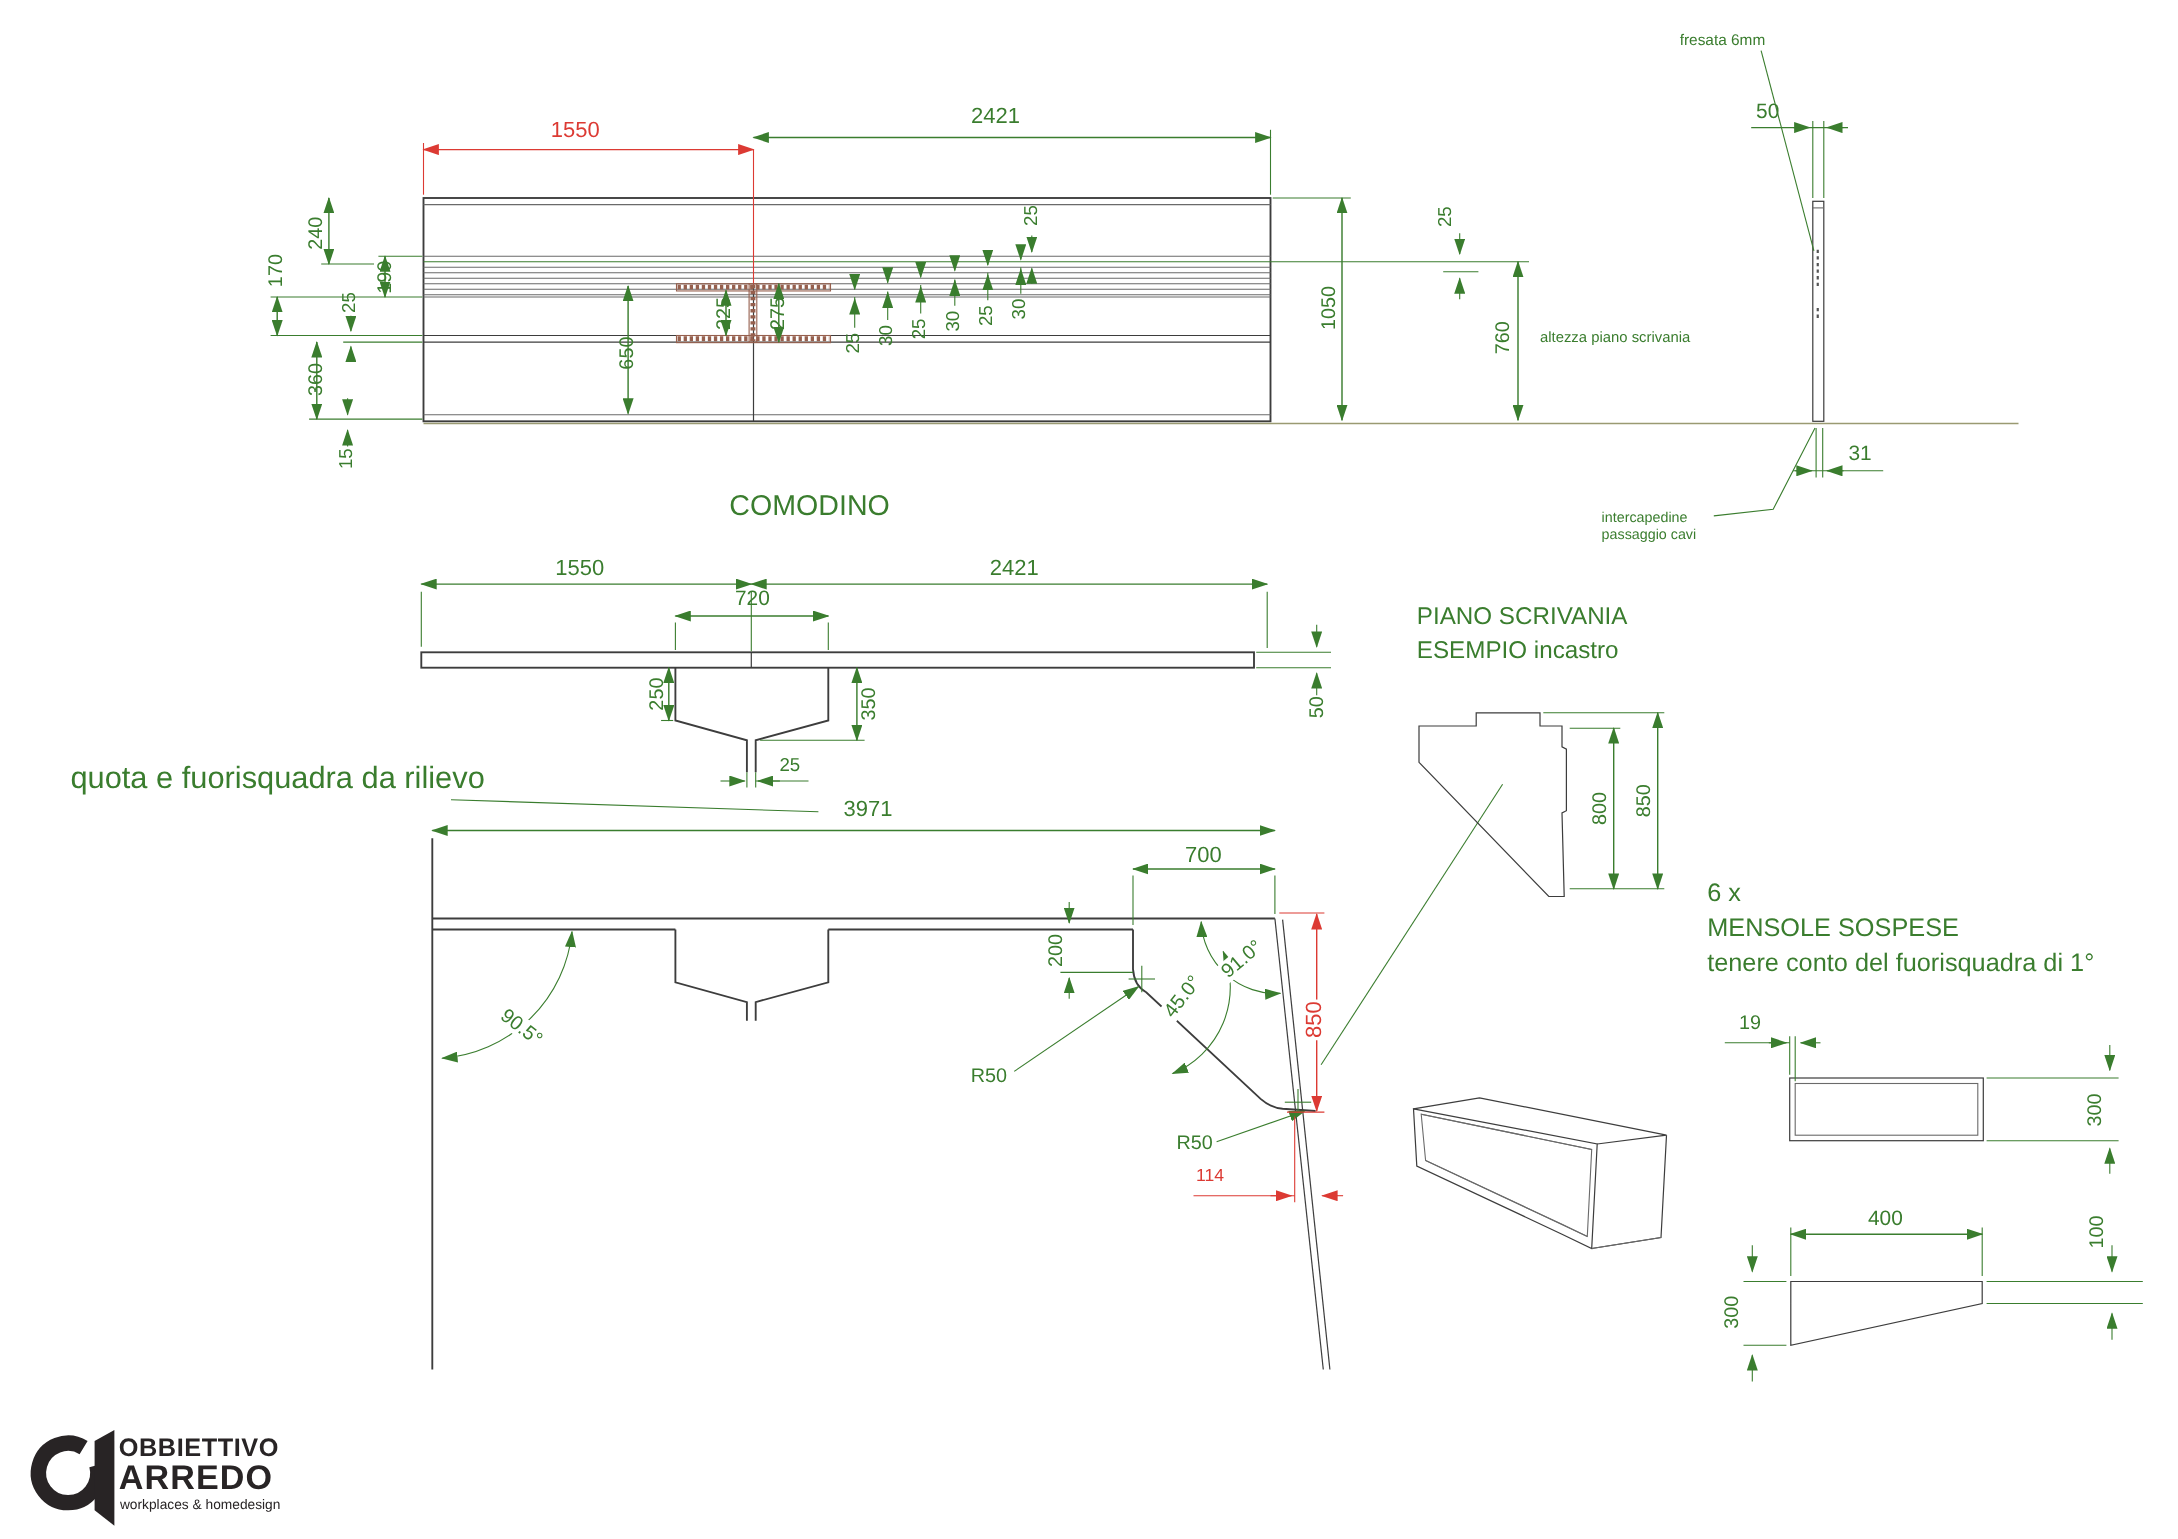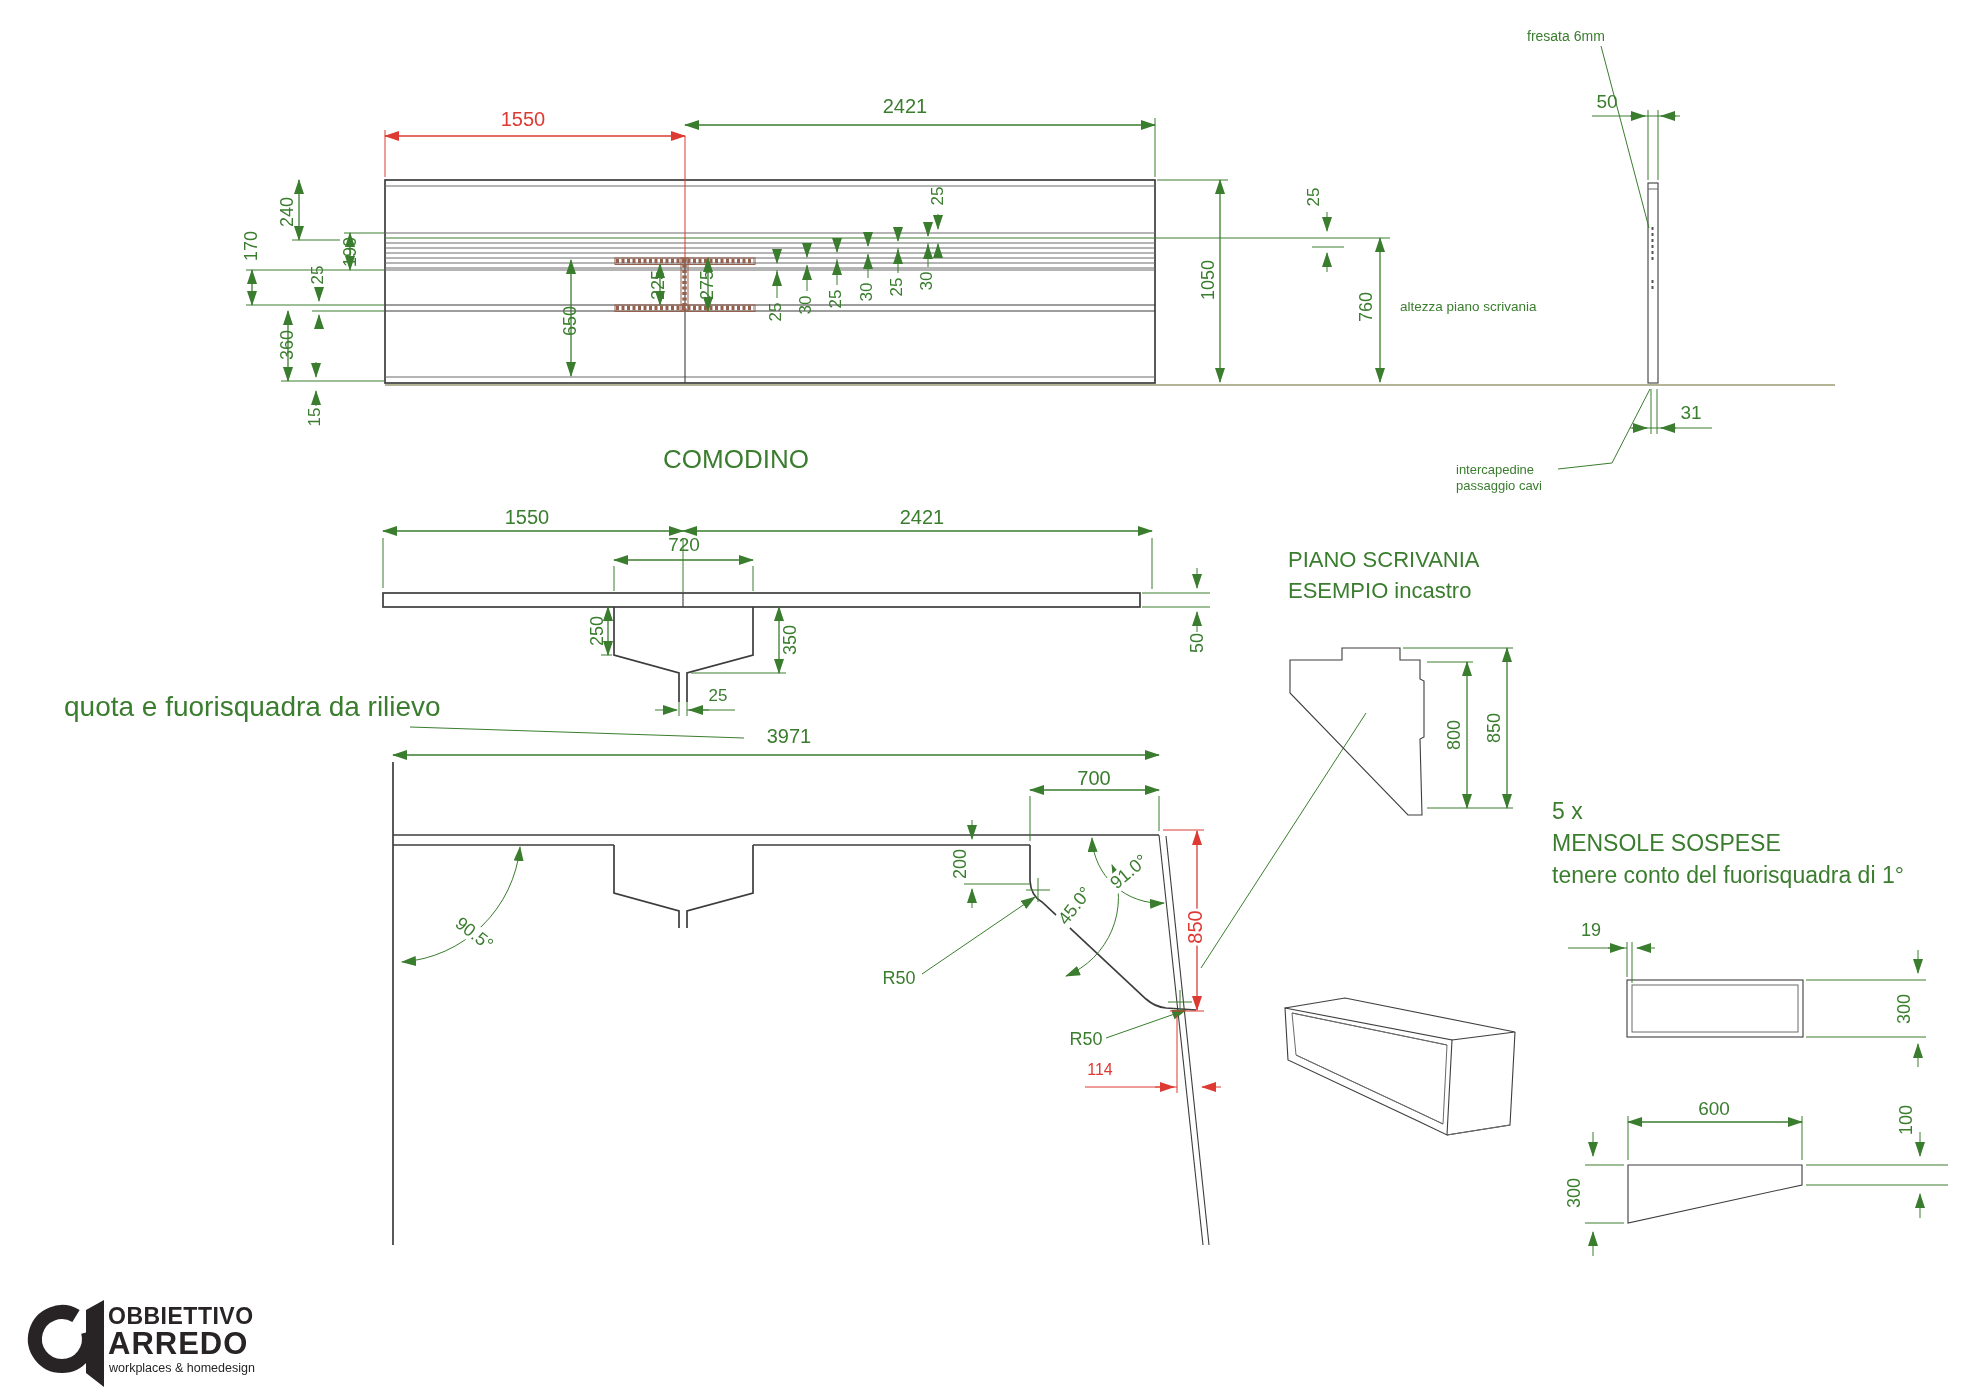--- a/index.html
+++ b/index.html
@@ -329,22 +329,22 @@
       <div class="lbl bg" style="font-size: 18px; left: 1075px; top: 906px; transform: translate(-50%, -50%) rotate(-52deg);">45.0°</div>
       <div class="lbl bg" style="font-size: 18px; left: 1129px; top: 872px; transform: translate(-50%, -50%) rotate(-40deg);">91.0°</div>
       <div class="lbl" style="font-size: 18px; left: 899px; top: 978px; transform: translate(-50%, -50%) rotate(0deg);">R50</div>
       <div class="lbl" style="font-size: 18px; left: 1086px; top: 1039px; transform: translate(-50%, -50%) rotate(0deg);">R50</div>
       <div class="lbl red bg" style="font-size: 20px; left: 1195px; top: 927px; transform: translate(-50%, -50%) rotate(-90deg);">850</div>
       <div class="lbl red" style="font-size: 16px; left: 1100px; top: 1070px; transform: translate(-50%, -50%) rotate(0deg);">114</div>
       <div class="lbl" style="font-size: 22px; left: 1288px; top: 560px; transform: translate(0px, -50%) rotate(0deg);">PIANO SCRIVANIA</div>
       <div class="lbl" style="font-size: 22px; left: 1288px; top: 591px; transform: translate(0px, -50%) rotate(0deg);">ESEMPIO incastro</div>
       <div class="lbl" style="font-size: 18px; left: 1454px; top: 735px; transform: translate(-50%, -50%) rotate(-90deg);">800</div>
       <div class="lbl" style="font-size: 18px; left: 1494px; top: 728px; transform: translate(-50%, -50%) rotate(-90deg);">850</div>
-      <div class="lbl" style="font-size: 23px; left: 1552px; top: 811px; transform: translate(0px, -50%) rotate(0deg);">5 x</div>
+      <div class="lbl" style="font-size: 23px; left: 1552px; top: 811px; transform: translate(0px, -50%) rotate(0deg);">6 x</div>
       <div class="lbl" style="font-size: 23px; left: 1552px; top: 843px; transform: translate(0px, -50%) rotate(0deg);">MENSOLE SOSPESE</div>
       <div class="lbl" style="font-size: 23px; left: 1552px; top: 875px; transform: translate(0px, -50%) rotate(0deg);">tenere conto del fuorisquadra di 1°</div>
       <div class="lbl" style="font-size: 18px; left: 1591px; top: 930px; transform: translate(-50%, -50%) rotate(0deg);">19</div>
       <div class="lbl" style="font-size: 18px; left: 1904px; top: 1009px; transform: translate(-50%, -50%) rotate(-90deg);">300</div>
-      <div class="lbl" style="font-size: 19px; left: 1714px; top: 1109px; transform: translate(-50%, -50%) rotate(0deg);">600</div>
+      <div class="lbl" style="font-size: 19px; left: 1714px; top: 1109px; transform: translate(-50%, -50%) rotate(0deg);">400</div>
       <div class="lbl" style="font-size: 18px; left: 1906px; top: 1120px; transform: translate(-50%, -50%) rotate(-90deg);">100</div>
       <div class="lbl" style="font-size: 18px; left: 1574px; top: 1193px; transform: translate(-50%, -50%) rotate(-90deg);">300</div>
     </div>
 </div>
 
 </body></html>

